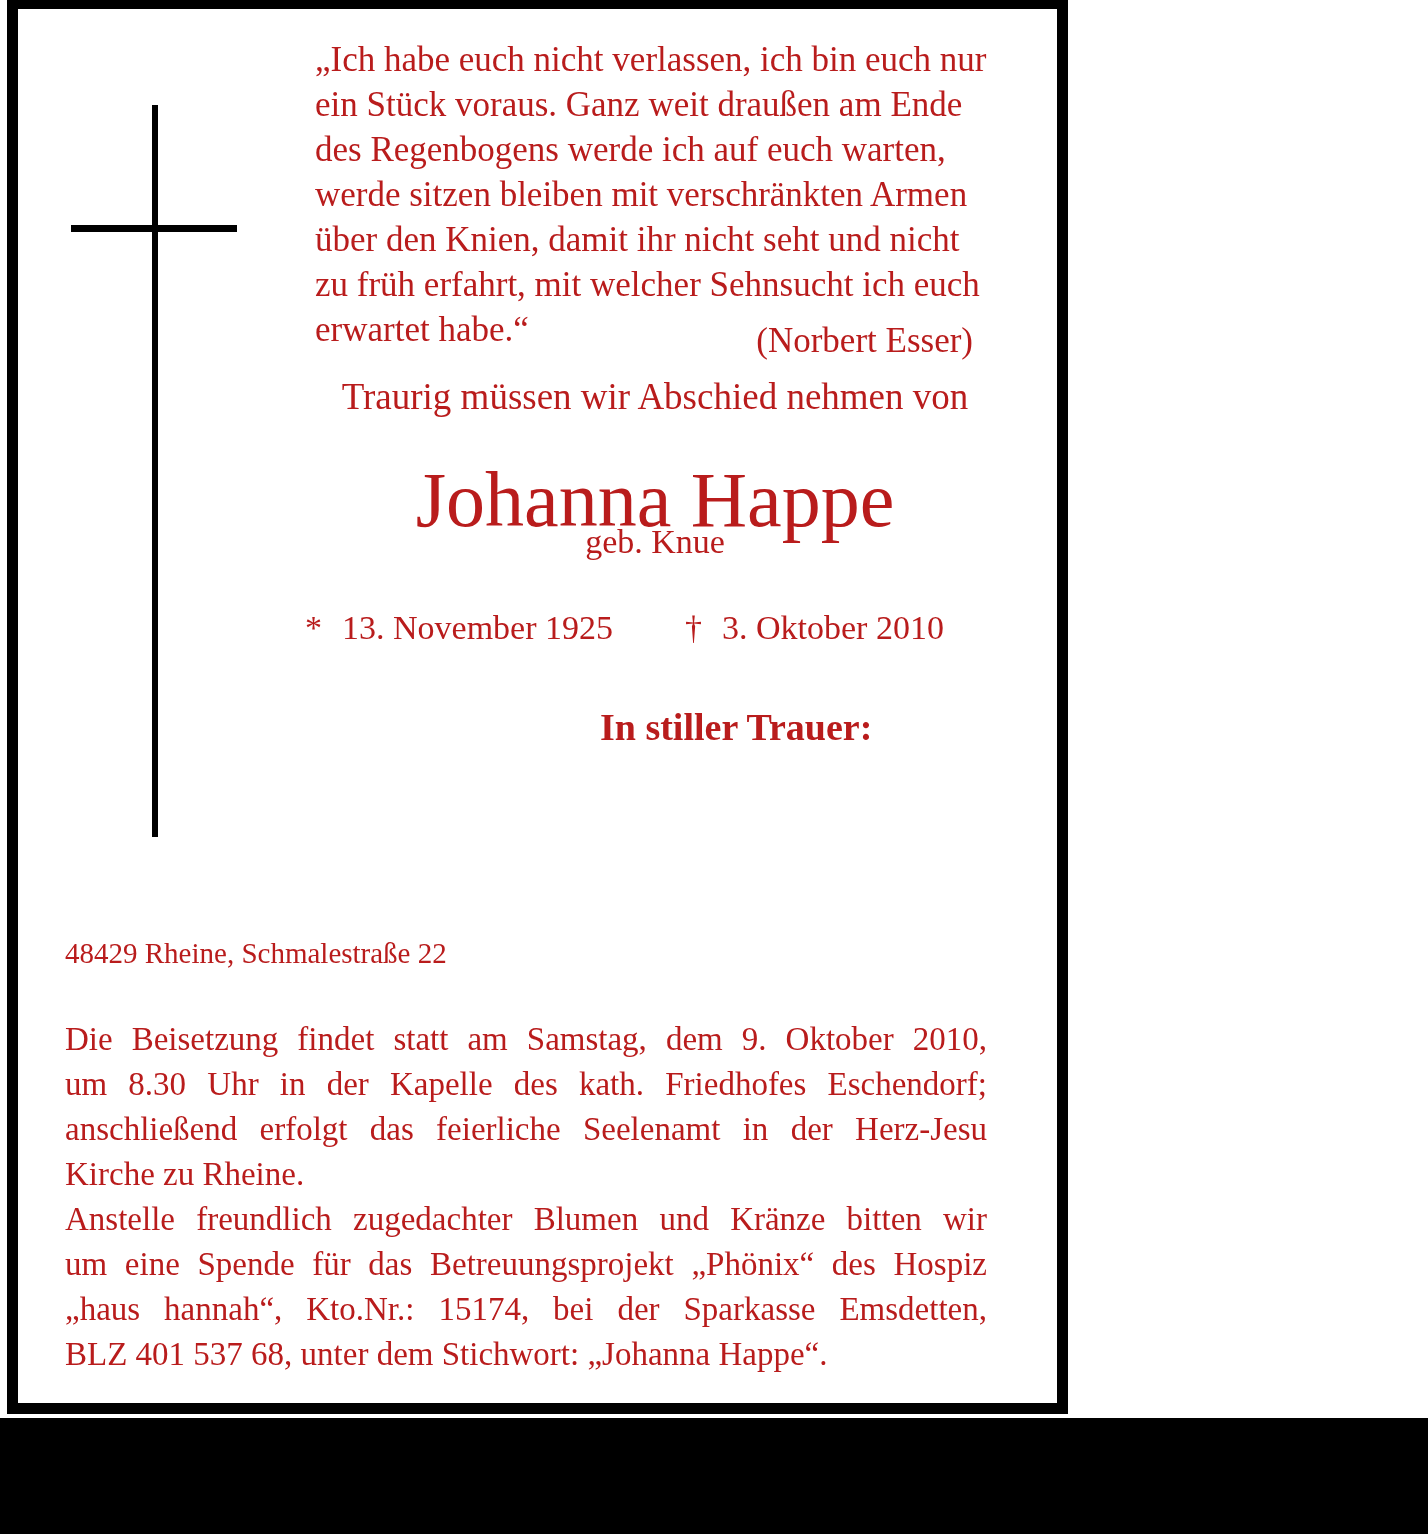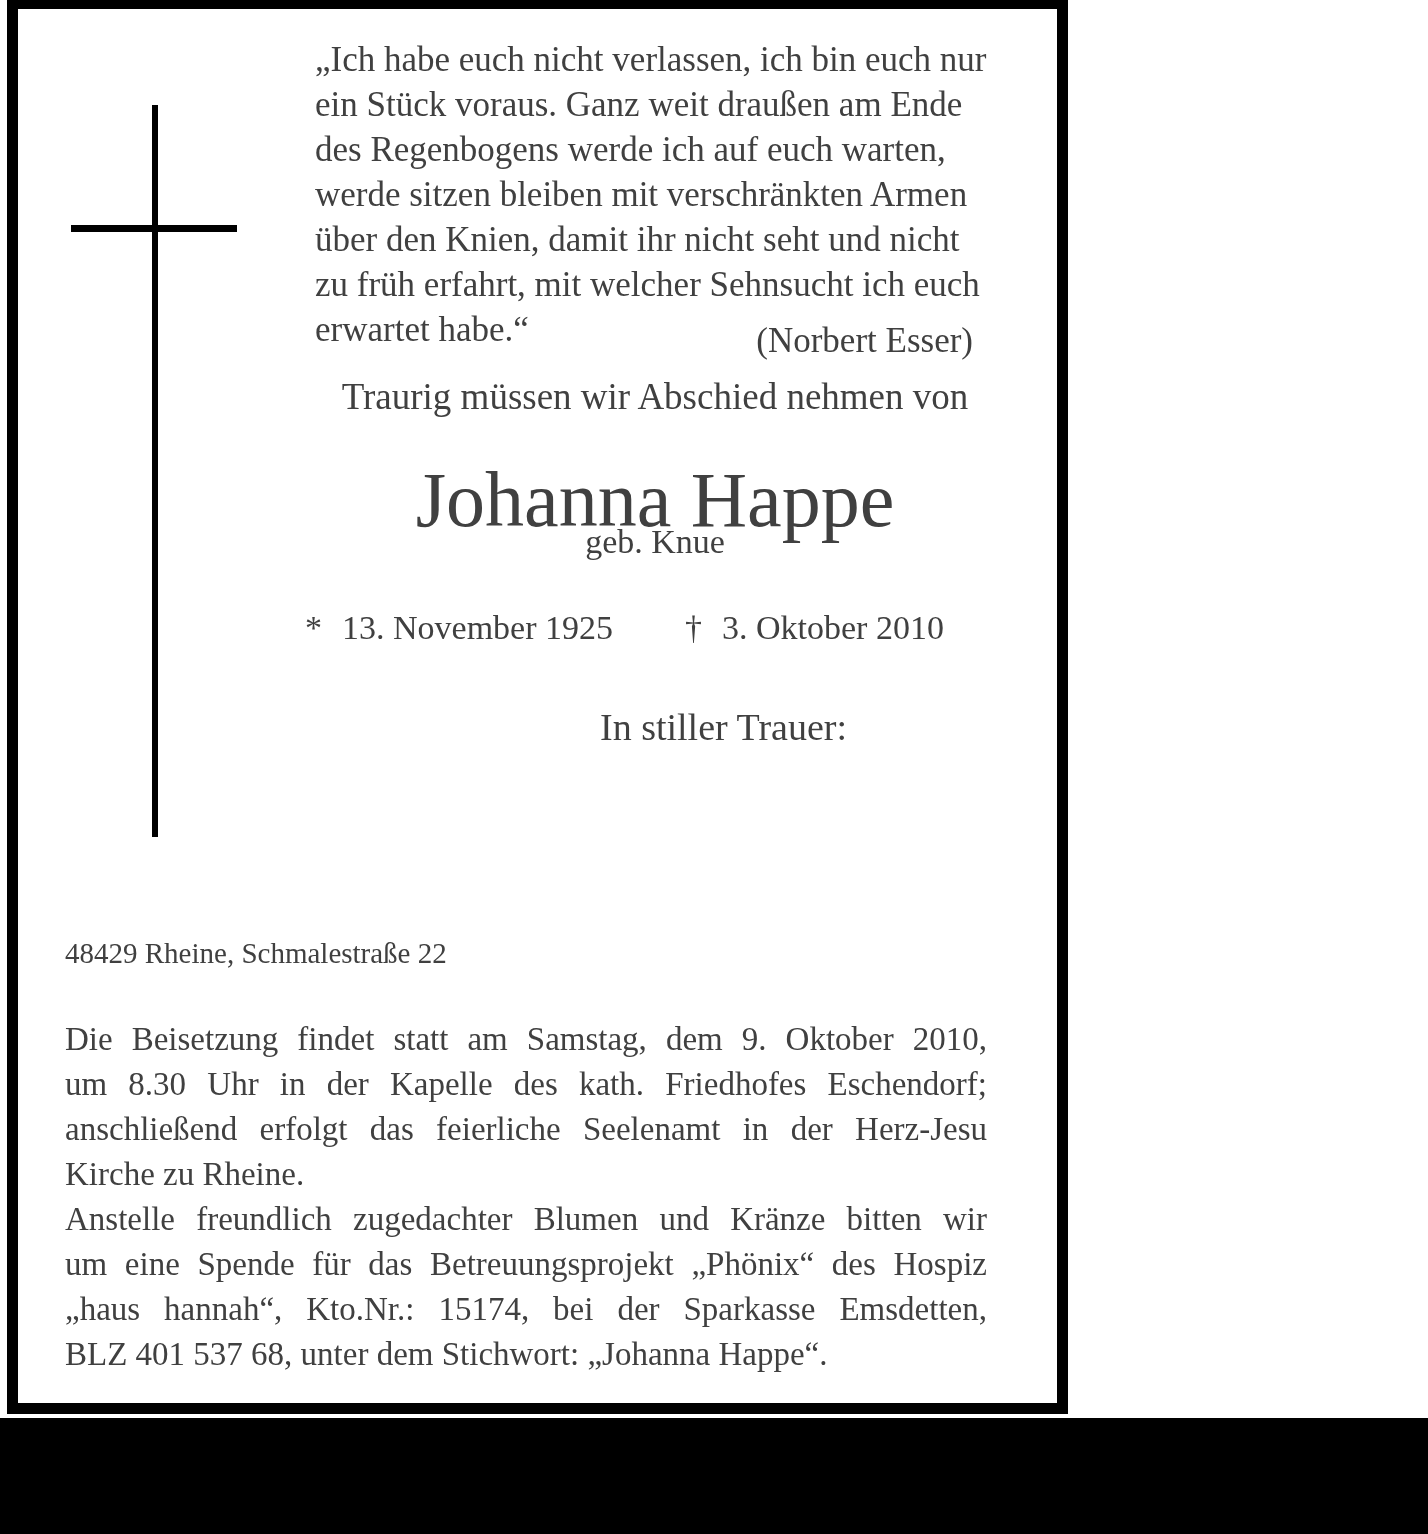--- a/index.html
+++ b/index.html
@@ -5,21 +5,21 @@
   html, body {
     margin: 0;
     padding: 0;
     background: #ffffff;
   }
   .page {
     position: relative;
     width: 1428px;
     height: 1534px;
     background: #ffffff;
-    color: #404040;
+    color: #b91c1c;
     font-family: "Liberation Serif", serif;
     overflow: hidden;
   }
   .card {
     position: absolute;
     left: 7px;
     top: -2px;
     width: 1061px;
     height: 1416px;
     box-sizing: border-box;
@@ -100,21 +100,21 @@
     display: inline-block;
     margin-right: 20px;
   }
   .mourners {
     position: absolute;
     left: 582px;
     top: 692px;
     width: 440px;
     font-size: 38px;
     line-height: 53px;
-    font-weight: normal;
+    font-weight: bold;
   }
   .m-lines { white-space: pre-line; }
   .address {
     position: absolute;
     left: 47px;
     top: 928px;
     width: 930px;
     font-size: 29px;
   }
   .paras {

